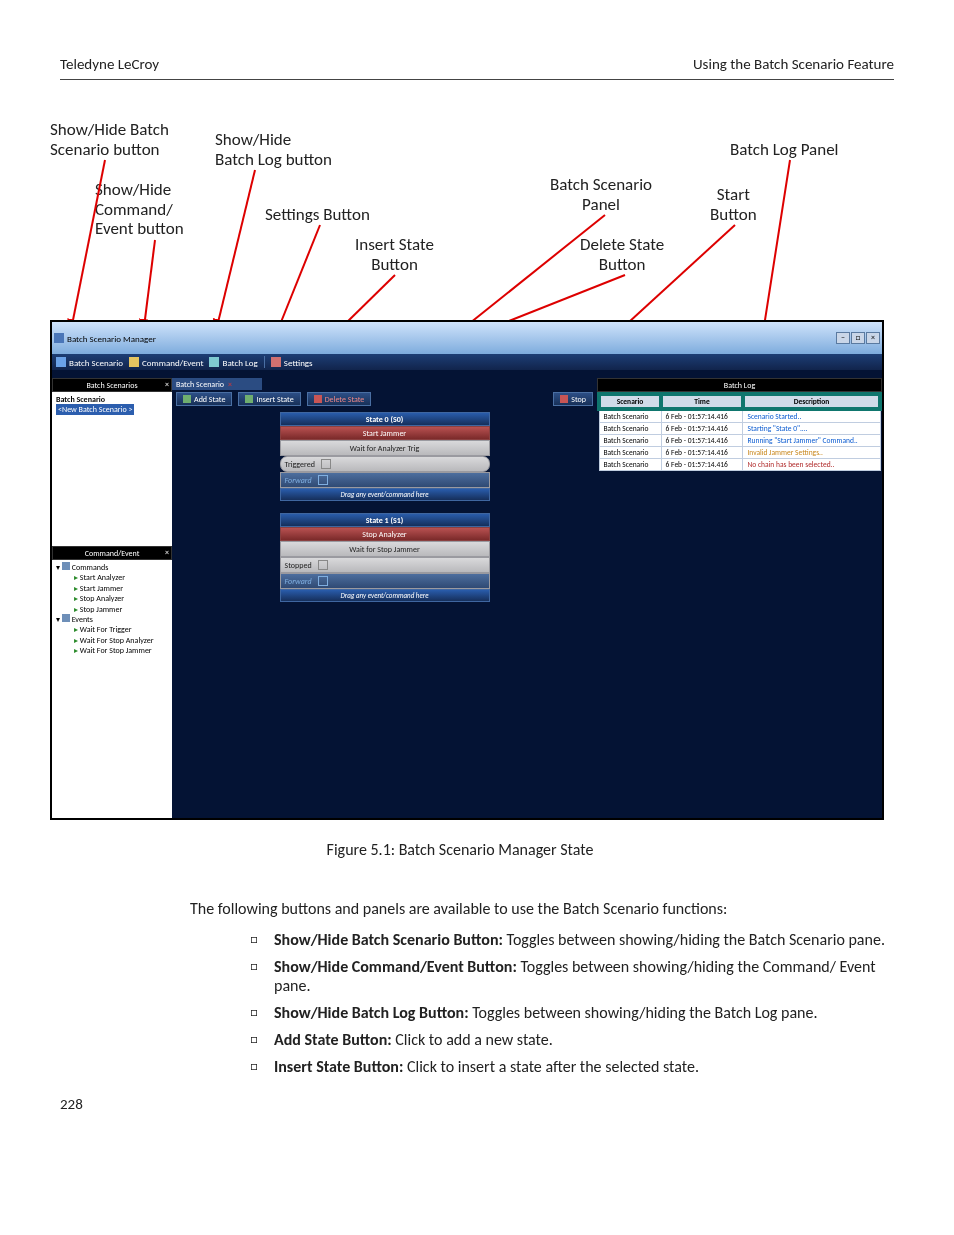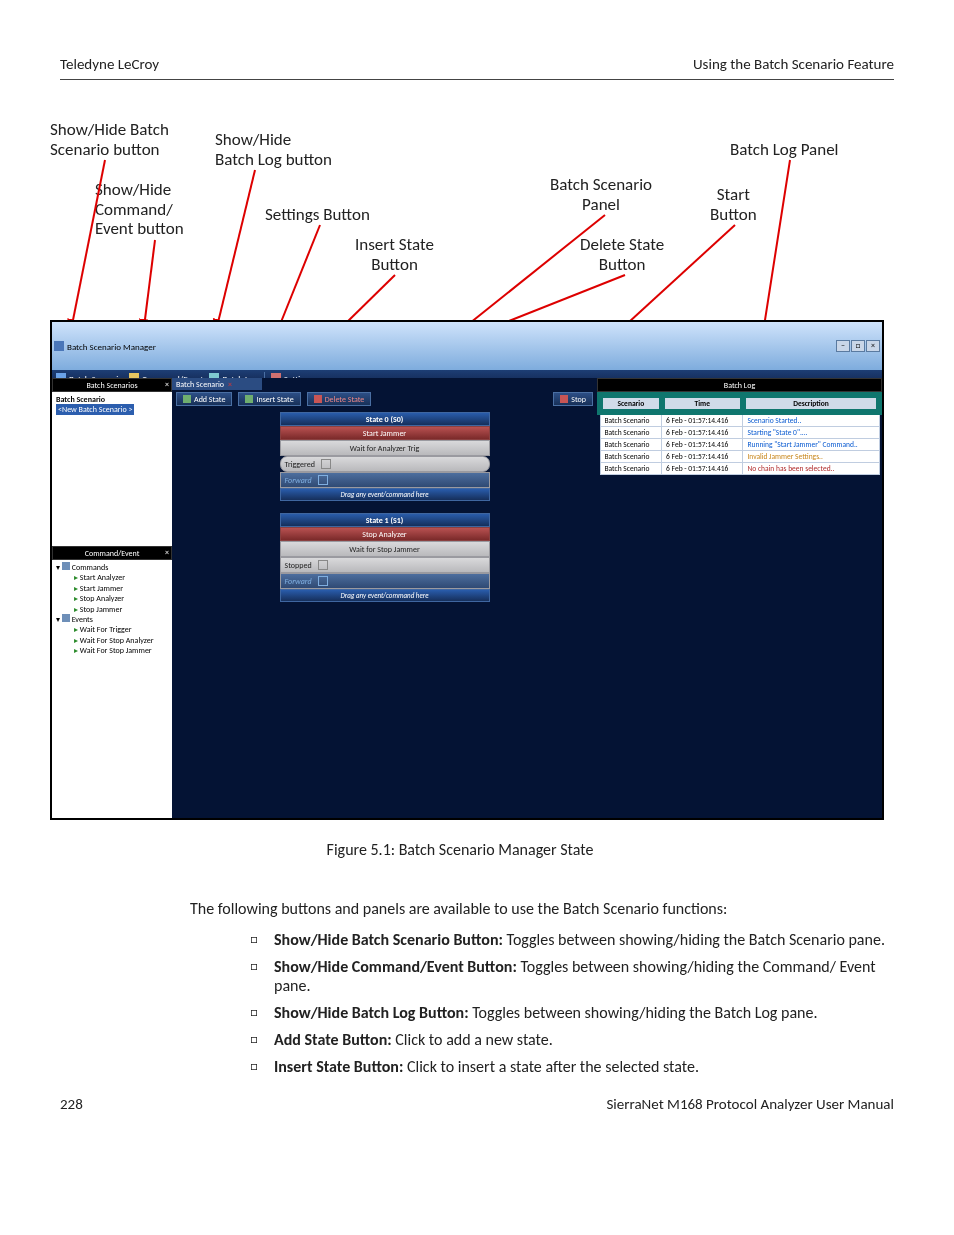--- a/index.html
+++ b/index.html
@@ -47,21 +47,21 @@
     height: 500px;
     border: 2px solid #000;
     box-sizing: border-box;
     background: #041334;
     font-size: 9px;
   }
   .titlebar {
     background: linear-gradient(#cfe3fb,#7eacdd);
     height: 16px;
     display:flex; justify-content:space-between; align-items:center;
-    padding:16px 2px; font-size:9px; color:#000;
+    padding:8px 2px; font-size:9px; color:#000;
   }
   .wctrl { display:flex; gap:1px; }
   .wctrl span { width:12px; height:10px; background:#c9d6e8; border:1px solid #5a7aa0; font-size:8px; text-align:center; line-height:9px; }
   .menubar {
     background: linear-gradient(#1d3e75,#11244c);
     color:#fff; height:16px; display:flex; align-items:center;
     gap:6px; padding:0 4px; font-size:9px;
   }
   .menubar .btn {display:flex; align-items:center; gap:3px;}
   .ico { width:10px; height:10px; display:inline-block; }
@@ -93,21 +93,21 @@
     width:210px; margin:4px auto 8px; font-size:8px; color:#fff;
   }
   .shdr { background:linear-gradient(#295cab,#152f5b); border:1px solid #3f66a0; text-align:center; font-weight:bold; padding:1px 0; font-size:8px;}
   .scmd { background:linear-gradient(#b85151,#7b2a2a); text-align:center; border:1px solid #8a4040; font-size:8px; padding:1px 0;}
   .swait{ background:linear-gradient(#d9d9db,#b9b9bc); border:1px solid #9a9aa0; color:#222; padding:2px 4px; display:flex; align-items:center; gap:6px;}
   .swait.b { background:linear-gradient(#4d6e9e,#2f4a74); color:#fff;}
   .dropbar{ background:linear-gradient(#295cab,#162f5b); text-align:center; font-style:italic; font-size:7px; padding:1px 0; border:1px solid #3f66a0;}
   
   .rightcol { width:285px; display:flex; flex-direction:column; background:#041334;}
   .logtbl { width:100%; border-collapse:collapse; font-size:7.5px; color:#000;}
-  .logtbl th { background:#d0dbe9; border:6px solid #0f766e; padding:1px 4px;}
+  .logtbl th { background:#d0dbe9; border:4px solid #0f766e; padding:1px 4px;}
   .logtbl td { background:#fff; border:1px solid #c0cde0; padding:1px 4px;}
   .desc-ok{ color:#0a5bd1;}
   .desc-warn{ color:#c8871c;}
   .desc-err{ color:#b02a2a;}
   
   svg.arrows{ position:absolute; left:0; top:0; width:834px; height:700px; pointer-events:none;}
   
   .caption { text-align:center; margin: 10px 0 40px 130px; font-size:16px; width:540px;}
   .para { margin:0 0 12px 130px; width:700px; font-size:16px;}
   ul.bullets { margin:0 0 0 190px; padding:0; list-style:none; width:640px;}
@@ -341,15 +341,14 @@
   <ul class="bullets" id="bullets">
       <li><b>Show/Hide Batch Scenario Button:</b> Toggles between showing/hiding the Batch Scenario pane.</li>
       <li><b>Show/Hide Command/Event Button:</b> Toggles between showing/hiding the Command/ Event pane.</li>
       <li><b>Show/Hide Batch Log Button:</b> Toggles between showing/hiding the Batch Log pane.</li>
       <li><b>Add State Button:</b> Click to add a new state.</li>
       <li><b>Insert State Button:</b> Click to insert a state after the selected state.</li>
     </ul>
 
   <div class="foot">
     <span>228</span>
-    <span>SierraNet M168 Protocol Analyzer User Manual</span>
   </div>
 </div>
 
 </body></html>

